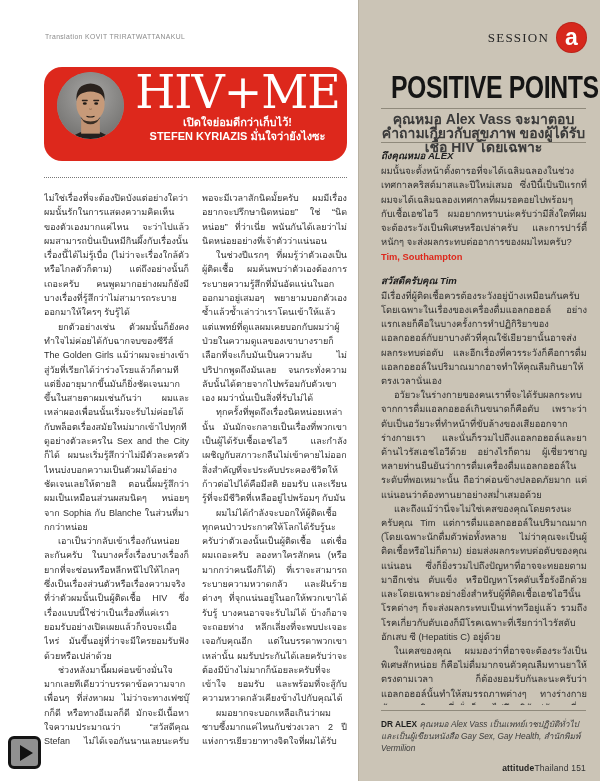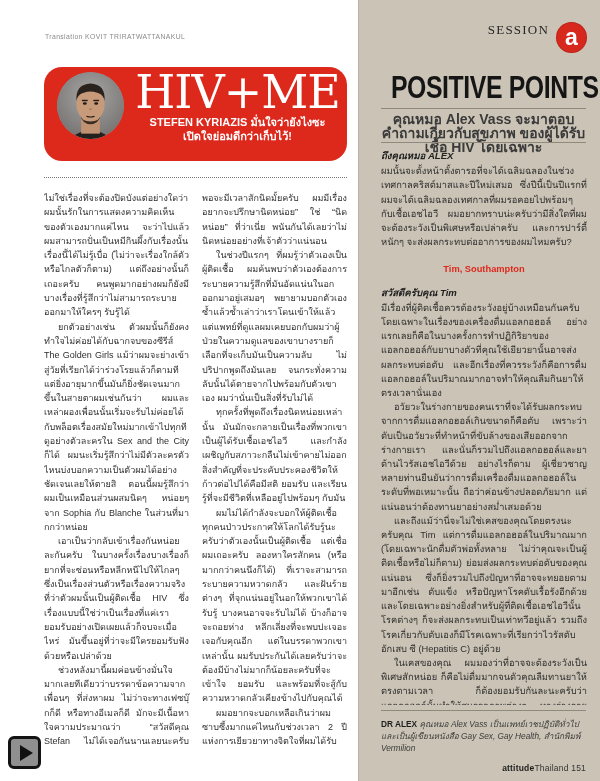--- a/index.html
+++ b/index.html
@@ -57,21 +57,21 @@
     border-left:13px solid #111;
   }
 
   
   .right-panel {
     position:absolute; left:358px; top:0; width:242px; height:781px;
     background:#cbc4b6; border-left:1px solid #b8b1a2;
   }
   .session-row {
     position:absolute; top:22px; right:13px;
-    display:flex; align-items:flex-start; gap:7px;
+    display:flex; align-items:center; gap:7px;
   }
   .session-label {
     font-family:"Liberation Serif","DejaVu Serif",serif;
     font-size:13px; letter-spacing:1.2px; color:#262626;
   }
   .logo-circle {
     width:31px; height:31px; border-radius:50%; background:#d6281d;
     display:flex; align-items:center; justify-content:center;
     box-shadow:inset 0 0 0 1px rgba(0,0,0,.12);
   }
@@ -93,21 +93,21 @@
     position:absolute; top:112px; left:22px; right:14px;
     font-size:14px; line-height:14px; text-align:center; font-weight:bold; color:#3a3a3a;
   }
 
   .qa-body {
     position:absolute; top:149px; left:22px; right:13px; height:556px; overflow:hidden;
     font-size:9.3px; line-height:14.2px; text-align:justify; color:#2e2e2e;
   }
   .qa-heading { font-style:italic; font-weight:bold; font-size:9.6px; margin-bottom:1px; color:#222; }
   .qa-body p.indent { text-indent:13px; }
-  .asker { color:#dd281c; font-weight:bold; margin:13px 0 9px; text-align:center; }
+  .asker { color:#dd281c; font-weight:bold; margin:1px 0 9px; text-align:left; }
   .answer-heading { margin-top:2px; }
 
   .footer-rule { position:absolute; left:22px; right:14px; top:710px; border-top:1px solid #8f897b; }
   .dr-footer {
     position:absolute; top:718px; left:22px; right:14px;
     font-size:8.3px; line-height:12px; color:#3a3a3a; text-align:left;
   }
   .dr-footer .dr-name { font-weight:bold; font-style:normal; color:#1d1d1d; }
   .dr-footer .dr-bio { font-style:italic; }
 
@@ -147,22 +147,22 @@
           <ellipse cx="58.5" cy="47" rx="3" ry="1.8" fill="#1f1a16"></ellipse>
           <rect x="37" y="41.5" width="9" height="2" rx="1" fill="#2a221d"></rect>
           <rect x="54" y="41.5" width="9" height="2" rx="1" fill="#2a221d"></rect>
           <path d="M48 55 Q50 56.5 52 55" stroke="#8d6a4e" stroke-width="1.4" fill="none"></path>
           <path d="M44 66 Q50 68.5 56 66" stroke="#1f1a16" stroke-width="1.6" fill="none"></path>
         </g>
       </svg>
     </div>
     <div class="banner-text">
       <div class="hiv-title">HIV+ME</div>
+      <div class="tagline">เปิดใจย่อมดีกว่าเก็บไว้!</div>
       <div class="tagline">STEFEN KYRIAZIS มั่นใจว่ายังไงซะ</div>
-      <div class="tagline">เปิดใจย่อมดีกว่าเก็บไว้!</div>
     </div>
   </div>
 
   <div class="dotted-rule"></div>
 
   <div class="article-cols">
     <p>ไม่ใช่เรื่องที่จะต้องปิดบังแต่อย่างใดว่าผมนั้นรักในการแสดงความคิดเห็นของตัวเองมากแค่ไหน จะว่าไปแล้วผมสามารถปั่นเป็นหมีกินผึ้งกับเรื่องนั้นเรื่องนี้ได้ไม่รู้เบื่อ (ไม่ว่าจะเรื่องใกล้ตัวหรือไกลตัวก็ตาม) แต่ถึงอย่างนั้นก็เถอะครับ คนพูดมากอย่างผมก็ยังมีบางเรื่องที่รู้สึกว่าไม่สามารถระบายออกมาให้ใครๆ รับรู้ได้</p>
     <p class="indent">ยกตัวอย่างเช่น ตัวผมนั้นก็ยังคงทำใจไม่ค่อยได้กับฉากจบของซีรีส์ The Golden Girls แม้ว่าผมจะย่างเข้าสู่วัยที่เรียกได้ว่าร่วงโรยแล้วก็ตามที แต่ยิ่งอายุมากขึ้นมันก็ยิ่งชัดเจนมากขึ้นในสายตาผมเช่นกันว่า ผมและเหล่าผองเพื่อนนั้นเริ่มจะรับไม่ค่อยได้กับพล็อตเรื่องสมัยใหม่มากเข้าไปทุกที ดูอย่างตัวละครใน Sex and the City ก็ได้ ผมนะเริ่มรู้สึกว่าไม่มีตัวละครตัวไหนบ่งบอกความเป็นตัวผมได้อย่างชัดเจนเลยให้ตายสิ ตอนนี้ผมรู้สึกว่าผมเป็นเหมือนส่วนผสมนิดๆ หน่อยๆ จาก Sophia กับ Blanche ในส่วนที่มากกว่าหน่อย</p>
     <p class="indent">เอาเป็นว่ากลับเข้าเรื่องกันหน่อยละกันครับ ในบางครั้งเรื่องบางเรื่องก็ยากที่จะซ่อนหรือหลีกหนีไปให้ไกลๆ ซึ่งเป็นเรื่องส่วนตัวหรือเรื่องความจริงที่ว่าตัวผมนั้นเป็นผู้ติดเชื้อ HIV ซึ่งเรื่องแบบนี้ใช่ว่าเป็นเรื่องที่แค่เรายอมรับอย่างเปิดเผยแล้วก็จบจะเมื่อไหร่ มันขึ้นอยู่ที่ว่าจะมีใครยอมรับฟังด้วยหรือเปล่าด้วย</p>
     <p class="indent">ช่วงหลังมานี้ผมค่อนข้างมั่นใจมากเลยทีเดียวว่าบรรดาข้อความจากเพื่อนๆ ที่ส่งหาผม ไม่ว่าจะทางเฟซบุ๊กก็ดี หรือทางอีเมลก็ดี มักจะมีเนื้อหาใจความประมาณว่า “สวัสดีคุณ Stefan ไม่ได้เจอกันนานเลยนะครับ พอจะมีเวลาสักนิดมั้ยครับ ผมมีเรื่องอยากจะปรึกษานิดหน่อย” ใช่ “นิดหน่อย” ที่ว่าเนี่ย พนันกันได้เลยว่าไม่นิดหน่อยอย่างที่เจ้าตัวว่าแน่นอน</p>

